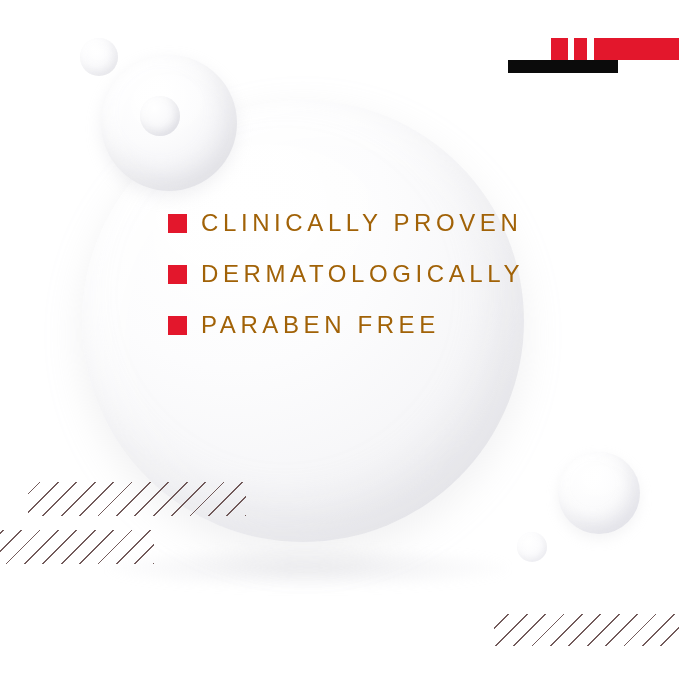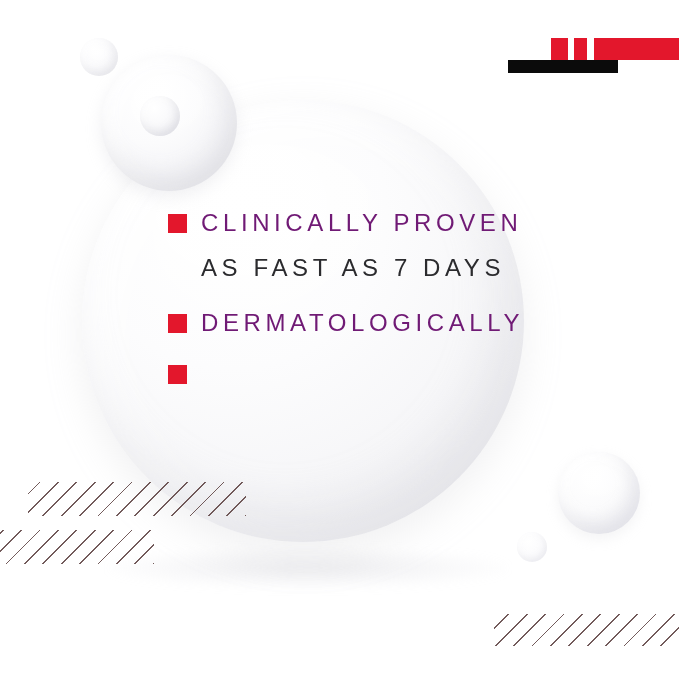--- a/index.html
+++ b/index.html
@@ -186,21 +186,21 @@
     width: 19px;
     height: 19px;
     background: #e3172c;
     margin-top: 6px;
     margin-right: 14px;
   }
   .claim-text {
     font-size: 24px;
     line-height: 29px;
     letter-spacing: 4.6px;
-    color: #701a75;
+    color: #a16207;
     font-weight: 400;
     white-space: pre-line;
     text-transform: uppercase;
   }
   .claim-sub {
     font-size: 24px;
     line-height: 29px;
     letter-spacing: 4.6px;
     color: #2b2b2e;
     text-transform: uppercase;
@@ -230,26 +230,26 @@
   <div class="hatch hatch-a"></div>
   <div class="hatch hatch-b"></div>
   <div class="hatch hatch-c"></div>
 
   <div class="claims">
 
     <div class="claim-row">
       <div class="claim-bullet"></div>
       <div class="claim-text">CLINICALLY PROVEN</div>
     </div>
-    <div class="claim-sub">AS FAST AS 7 DAYS</div>
 
     <div class="claim-row">
       <div class="claim-bullet"></div>
       <div class="claim-text">DERMATOLOGICALLY</div>
     </div>
 
     <div class="claim-row">
       <div class="claim-bullet"></div>
+      <div class="claim-text">PARABEN FREE</div>
     </div>
 
   </div>
 
 </div>
 
 </body></html>

